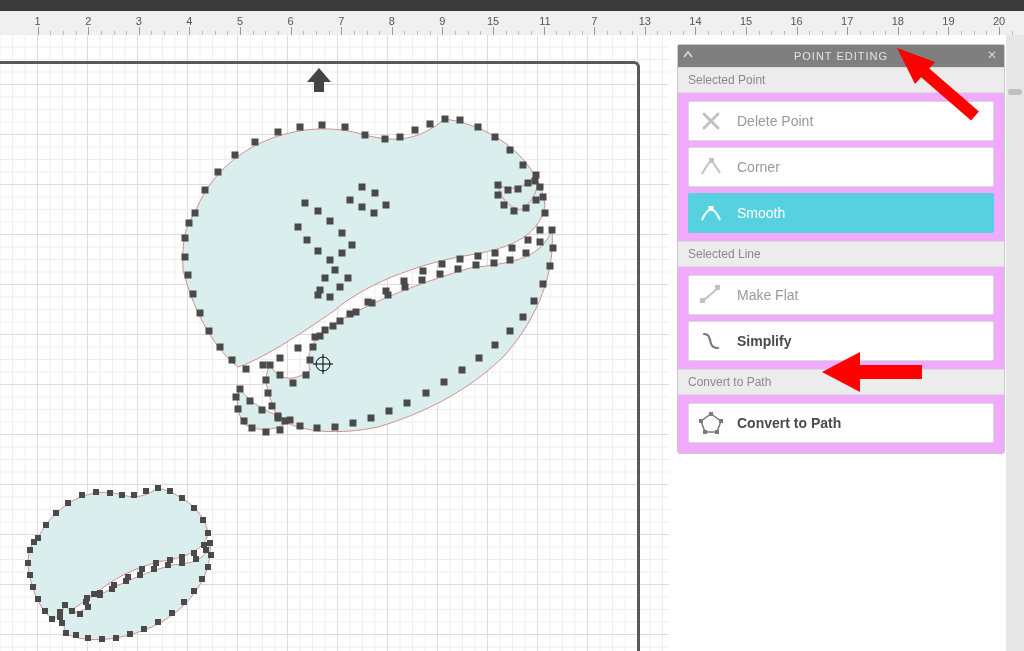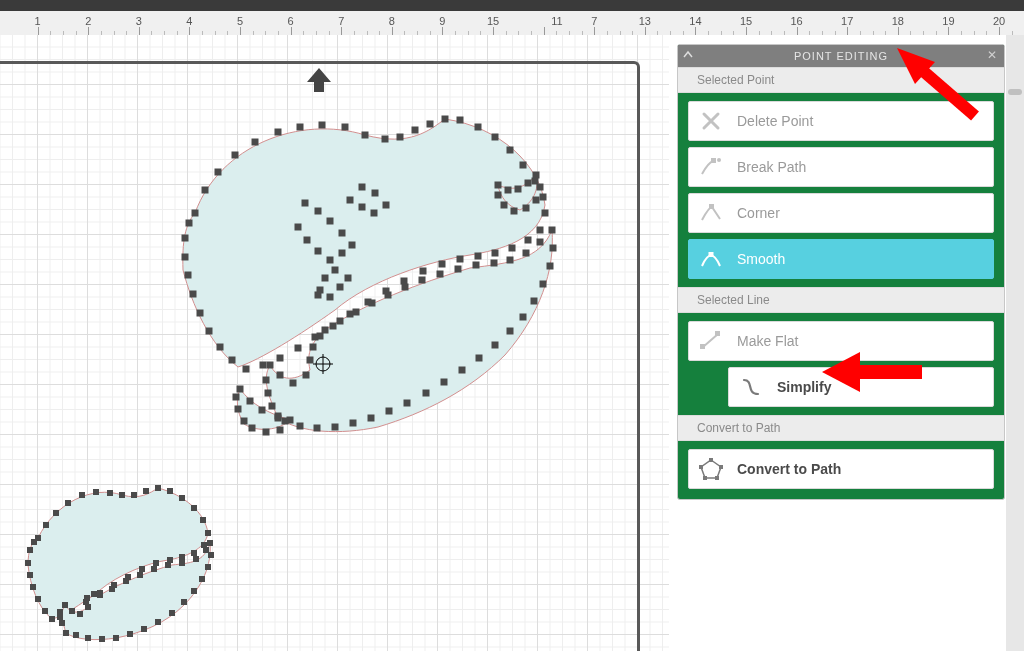--- a/index.html
+++ b/index.html
@@ -32,29 +32,29 @@
   .shape-svg { position:absolute; top:0; left:0; }
   .pt { fill:#4a4a4a; }
   .lipshape { fill:#dbeeee; stroke:#d28f8f; stroke-width:1; }
   .crosshair { stroke:#000; fill:none; stroke-width:1; }
 
   
   .right-strip { position:absolute; top:35px; right:0; width:18px; bottom:0; background:#e7e7e7; }
   .right-strip .thumb { position:absolute; top:54px; left:2px; right:2px; height:6px; background:#c0c0c0; border-radius:3px; }
 
   
-  .panel { position:absolute; top:44px; left:677px; width:328px; background:#15803d; border:1px solid #c7c7c7; border-radius:3px; box-shadow:0 0 0 0; }
+  .panel { position:absolute; top:44px; left:677px; width:328px; background:#f0abfc; border:1px solid #c7c7c7; border-radius:3px; box-shadow:0 0 0 0; }
   .panel-header { height:22px; background:#7f7f7f; color:#e5e5e5; display:flex; align-items:center; justify-content:center; position:relative; font-size:11px; letter-spacing:1px; }
   .panel-header .chev { position:absolute; left:4px; top:4px; color:#d0d0d0; }
   .panel-header .close { position:absolute; right:6px; top:3px; color:#d0d0d0; font-size:12px; cursor:pointer; }
-  .section-label { background:#ececec; color:#8a8a8a; font-size:12px; padding:5px 19px; border-top:1px solid #dcdcdc; border-bottom:1px solid #dcdcdc; }
+  .section-label { background:#ececec; color:#8a8a8a; font-size:12px; padding:5px 10px; border-top:1px solid #dcdcdc; border-bottom:1px solid #dcdcdc; }
   .item-list { padding:8px 10px; display:flex; flex-direction:column; gap:6px; }
   .item { display:flex; align-items:center; gap:14px; padding:8px 10px; background:#fff; border:1px solid #dadada; border-radius:2px; color:#9a9a9a; font-size:14px; cursor:pointer; }
   .item.active { background:#57d0e0; border-color:#57d0e0; color:#fff; }
-  .item.strong { color:#4a4a4a; font-weight:600;margin-left:40px; }
+  .item.strong { color:#4a4a4a; font-weight:600; }
   .item.single { margin:8px 10px 10px; }
   .icon-cell { width:24px; height:22px; display:flex; align-items:center; justify-content:center; flex-shrink:0; }
   .icon-cell svg { overflow:visible; }
 
   
   .annot-arrow { position:absolute; }
   .annot-arrow svg { display:block; }
 </style>
 </head>
 <body>
@@ -106,21 +106,21 @@
       <div class="rlabel" style="left: 442.4px;">9</div>
       <div class="rtick-major" style="left: 442.4px;"></div>
       <div class="rtick-minor" style="left: 455.05px;"></div>
       <div class="rtick-minor" style="left: 467.7px;"></div>
       <div class="rtick-minor" style="left: 480.35px;"></div>
       <div class="rlabel" style="left: 493px;">15</div>
       <div class="rtick-major" style="left: 493px;"></div>
       <div class="rtick-minor" style="left: 505.65px;"></div>
       <div class="rtick-minor" style="left: 518.3px;"></div>
       <div class="rtick-minor" style="left: 530.95px;"></div>
-      <div class="rlabel" style="left: 557px;">11</div>
+      <div class="rlabel" style="left: 545px;">11</div>
       <div class="rtick-major" style="left: 543.6px;"></div>
       <div class="rtick-minor" style="left: 556.25px;"></div>
       <div class="rtick-minor" style="left: 568.9px;"></div>
       <div class="rtick-minor" style="left: 581.55px;"></div>
       <div class="rlabel" style="left: 594.2px;">7</div>
       <div class="rtick-major" style="left: 594.2px;"></div>
       <div class="rtick-minor" style="left: 606.85px;"></div>
       <div class="rtick-minor" style="left: 619.5px;"></div>
       <div class="rtick-minor" style="left: 632.15px;"></div>
       <div class="rlabel" style="left: 644.8px;">13</div>
@@ -433,30 +433,20 @@
       <span class="icon-cell">
         <svg width="20" height="20" viewBox="0 0 20 20">
             <path d="M3 3 L17 17 M17 3 L3 17" stroke="#c2c2c2" stroke-width="3" fill="none" stroke-linecap="round"></path>
           </svg>
       </span>
       <span>Delete Point</span>
     </div>
     <div class="item">
       <span class="icon-cell">
         <svg width="22" height="20" viewBox="0 0 22 20">
-            <path d="M2 17 Q 8 6 13 4" fill="none" stroke="#c2c2c2" stroke-width="2"></path>
-            <rect x="11" y="1" width="5" height="5" fill="#c2c2c2"></rect>
-            <circle cx="19" cy="3" r="2" fill="#c2c2c2"></circle>
-          </svg>
-      </span>
-      <span>Break Path</span>
-    </div>
-    <div class="item">
-      <span class="icon-cell">
-        <svg width="22" height="20" viewBox="0 0 22 20">
             <path d="M2 17 Q 9 4 12 4 L20 16" fill="none" stroke="#c2c2c2" stroke-width="2"></path>
             <rect x="9" y="1" width="5" height="5" fill="#c2c2c2"></rect>
           </svg>
       </span>
       <span>Corner</span>
     </div>
     <div class="item active">
       <span class="icon-cell">
         <svg width="22" height="20" viewBox="0 0 22 20">
             <path d="M2 17 Q 11 -4 20 17" fill="none" stroke="#fff" stroke-width="2"></path>

